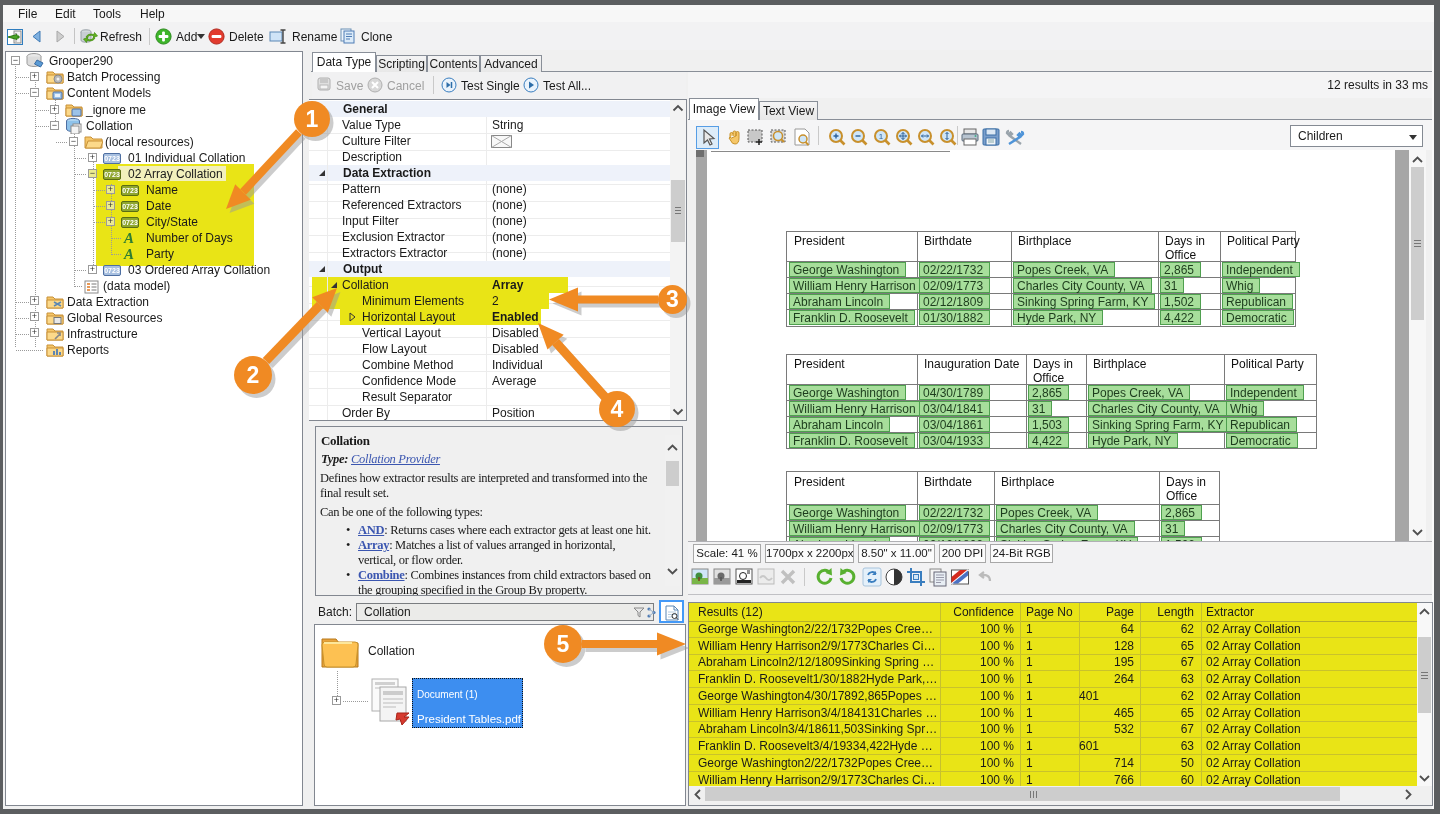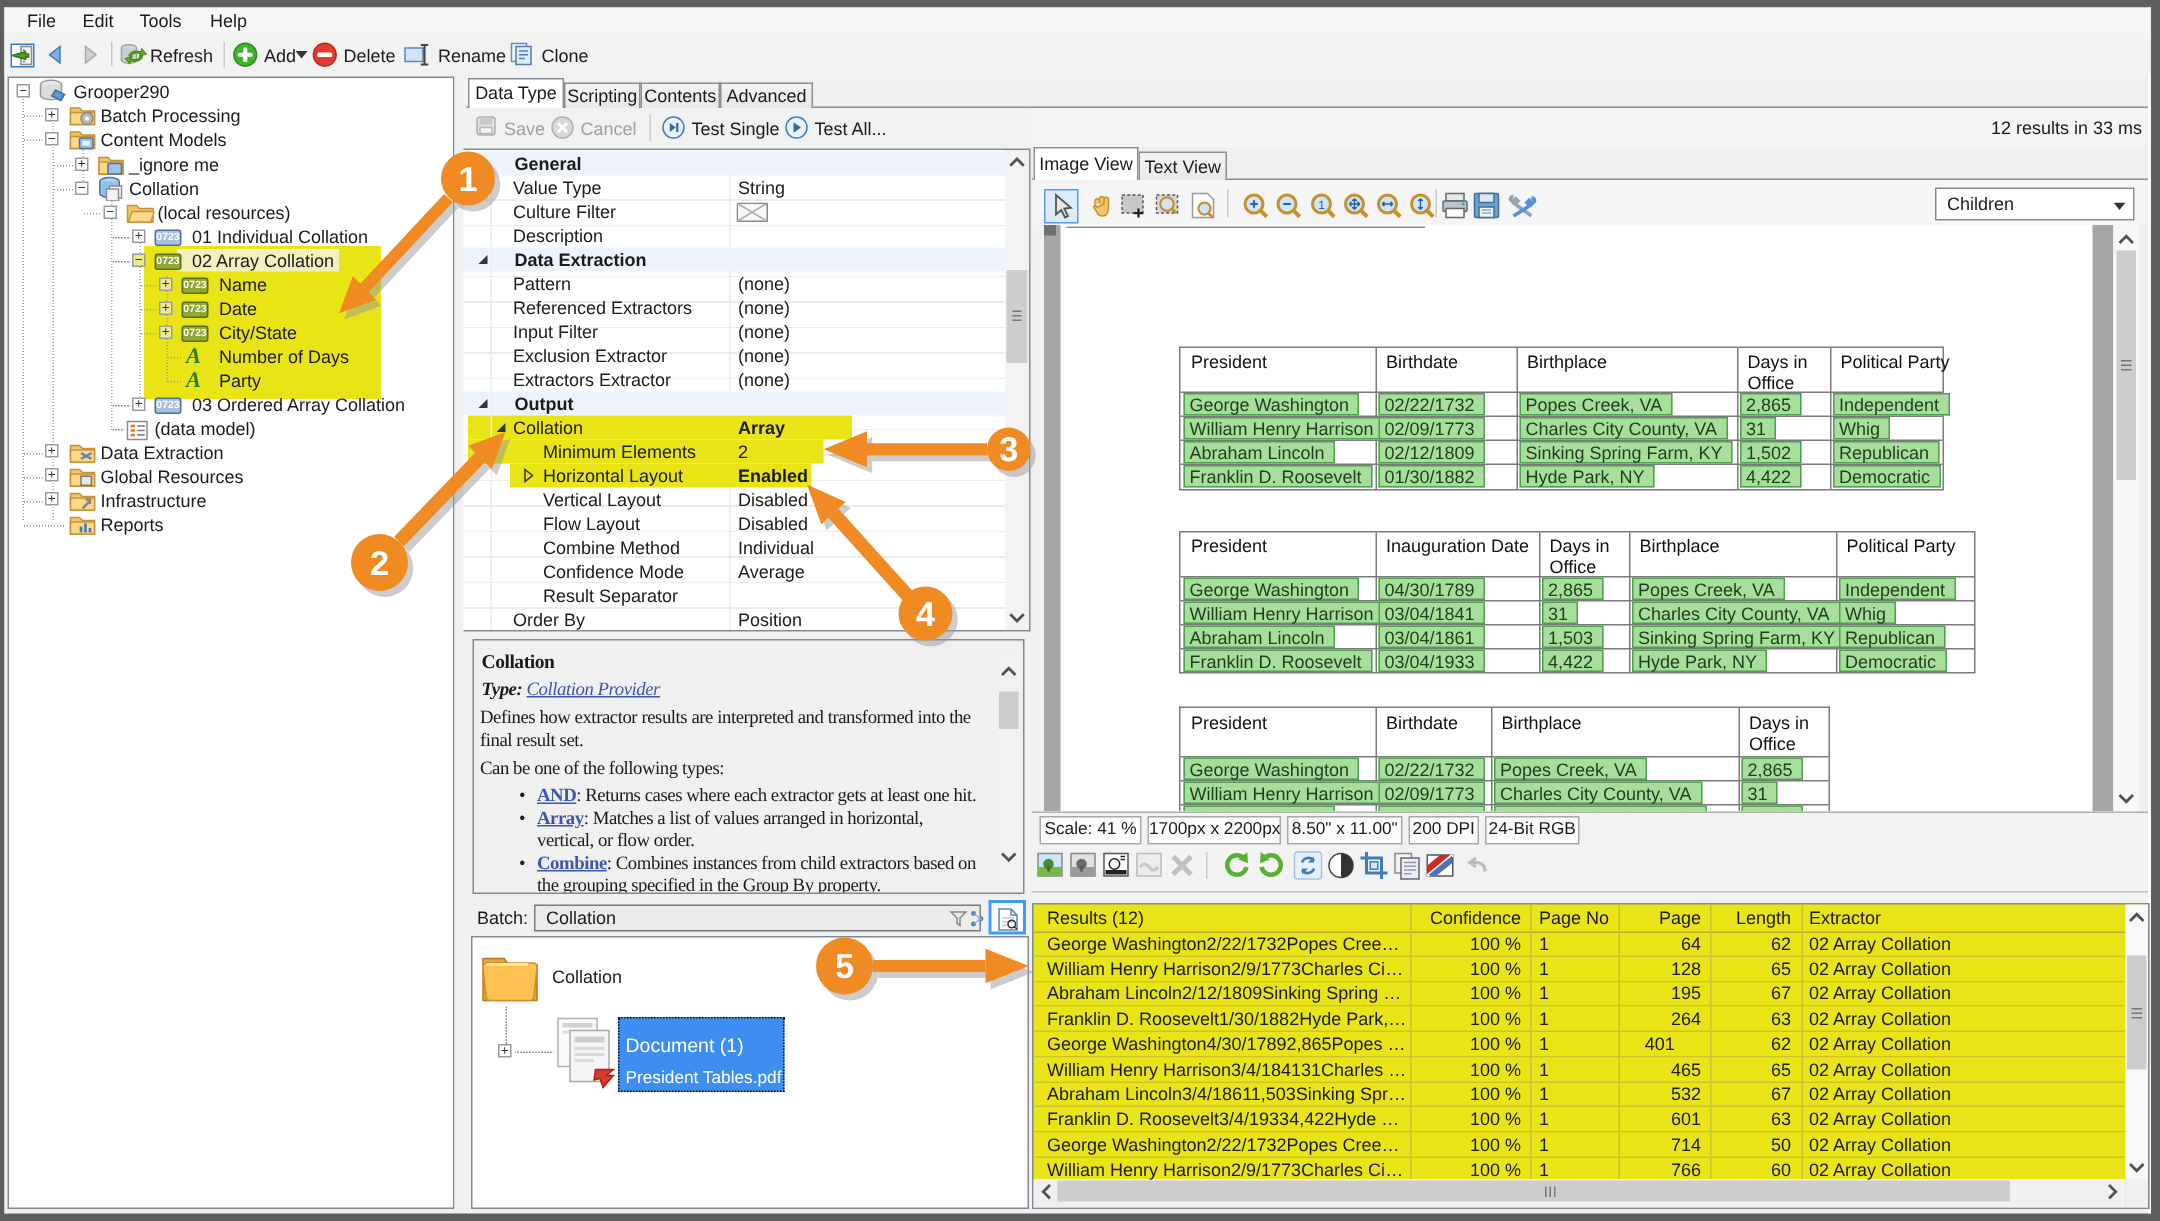--- a/index.html
+++ b/index.html
@@ -432,21 +432,21 @@
       <rect x="6" y="5" width="20" height="3" fill="#d0d0d0"></rect>
       <rect x="6" y="10" width="20" height="2" fill="#dcdcdc"></rect>
       <rect x="11" y="10" width="26" height="34" fill="#f4f4f4" stroke="#a8a8a8"></rect>
       <rect x="14" y="14" width="20" height="4" fill="#cccccc"></rect>
       <rect x="14" y="21" width="20" height="2" fill="#d8d8d8"></rect>
       <rect x="14" y="25" width="20" height="2" fill="#d8d8d8"></rect>
       <rect x="14" y="29" width="13" height="2" fill="#d8d8d8"></rect>
       <path d="M28 36 h12 l-5 4 5 0 -7 8 -2-6 -4 1 z" fill="#d63a2f" stroke="#a82318"></path>
     </svg>
  <div class="a" style="left:97px;top:53px;width:111px;height:50px;background:#3d8ef0;border:1px dotted #111;color:#fff;white-space:nowrap;overflow:hidden">
-  <div class="a" style="left:4px;top:10px;font-size:13px">Document (1)</div>
+  <div class="a" style="left:4px;top:10px;font-size:10px">Document (1)</div>
   <div class="a" style="left:4px;top:34px;font-size:11.5px">President Tables.pdf</div>
  </div>
 </div>
 <div class="a" style="left:688px;top:72px;width:744px;height:26px;background:#f4f4f5"></div>
 <div class="a" style="left:1290px;top:78px;width:138px;text-align:right">12 results in 33 ms</div>
 <div class="a" style="left:688px;top:119px;width:744px;height:1px;background:#898f98"></div>
 <div class="tab on" style="left:689px;top:98px;width:70px;height:22px;line-height:21px">Image View</div>
 <div class="tab off" style="left:759px;top:101px;width:59px;height:19px;line-height:18px">Text View</div>
 <div class="a" style="left:688px;top:120px;width:744px;height:30px;background:#f5f5f6">
  <div class="a" style="left:8px;top:6px;width:23px;height:23px;border:1px solid #569de5;background:#ddecf9">
@@ -795,21 +795,21 @@
       <span class="rc" style="left:337px">1</span>
       <span class="rc" style="left:390px;width:55px;text-align:right">264</span>
       <span class="rc" style="left:461px;width:44px;text-align:right">63</span>
       <span class="rc" style="left:517px">02 Array Collation</span>
       <span class="a" style="left:0;top:16px;width:728px;height:1px;background:#c9c22c"></span>
     </div>
  <div class="rrow" style="top:67px">
       <span class="rc1">George Washington4/30/17892,865Popes Creek, VAIndependent</span>
       <span class="rc" style="left:230px;width:95px;text-align:right">100 %</span>
       <span class="rc" style="left:337px">1</span>
-      <span class="rc" style="left:390px;width:55px;text-align:center">401</span>
+      <span class="rc" style="left:390px;width:55px;text-align:left">401</span>
       <span class="rc" style="left:461px;width:44px;text-align:right">62</span>
       <span class="rc" style="left:517px">02 Array Collation</span>
       <span class="a" style="left:0;top:16px;width:728px;height:1px;background:#c9c22c"></span>
     </div>
  <div class="rrow" style="top:84px">
       <span class="rc1">William Henry Harrison3/4/184131Charles City County, VAWhig</span>
       <span class="rc" style="left:230px;width:95px;text-align:right">100 %</span>
       <span class="rc" style="left:337px">1</span>
       <span class="rc" style="left:390px;width:55px;text-align:right">465</span>
       <span class="rc" style="left:461px;width:44px;text-align:right">65</span>
@@ -822,21 +822,21 @@
       <span class="rc" style="left:337px">1</span>
       <span class="rc" style="left:390px;width:55px;text-align:right">532</span>
       <span class="rc" style="left:461px;width:44px;text-align:right">67</span>
       <span class="rc" style="left:517px">02 Array Collation</span>
       <span class="a" style="left:0;top:16px;width:728px;height:1px;background:#c9c22c"></span>
     </div>
  <div class="rrow" style="top:117px">
       <span class="rc1">Franklin D. Roosevelt3/4/19334,422Hyde Park, NYDemocratic</span>
       <span class="rc" style="left:230px;width:95px;text-align:right">100 %</span>
       <span class="rc" style="left:337px">1</span>
-      <span class="rc" style="left:390px;width:55px;text-align:right">601</span>
+      <span class="rc" style="left:390px;width:55px;">601</span>
       <span class="rc" style="left:461px;width:44px;text-align:right">63</span>
       <span class="rc" style="left:517px">02 Array Collation</span>
       <span class="a" style="left:0;top:16px;width:728px;height:1px;background:#c9c22c"></span>
     </div>
  <div class="rrow" style="top:134px">
       <span class="rc1">George Washington2/22/1732Popes Creek, VA2,865</span>
       <span class="rc" style="left:230px;width:95px;text-align:right">100 %</span>
       <span class="rc" style="left:337px">1</span>
       <span class="rc" style="left:390px;width:55px;text-align:right">714</span>
       <span class="rc" style="left:461px;width:44px;text-align:right">50</span>

